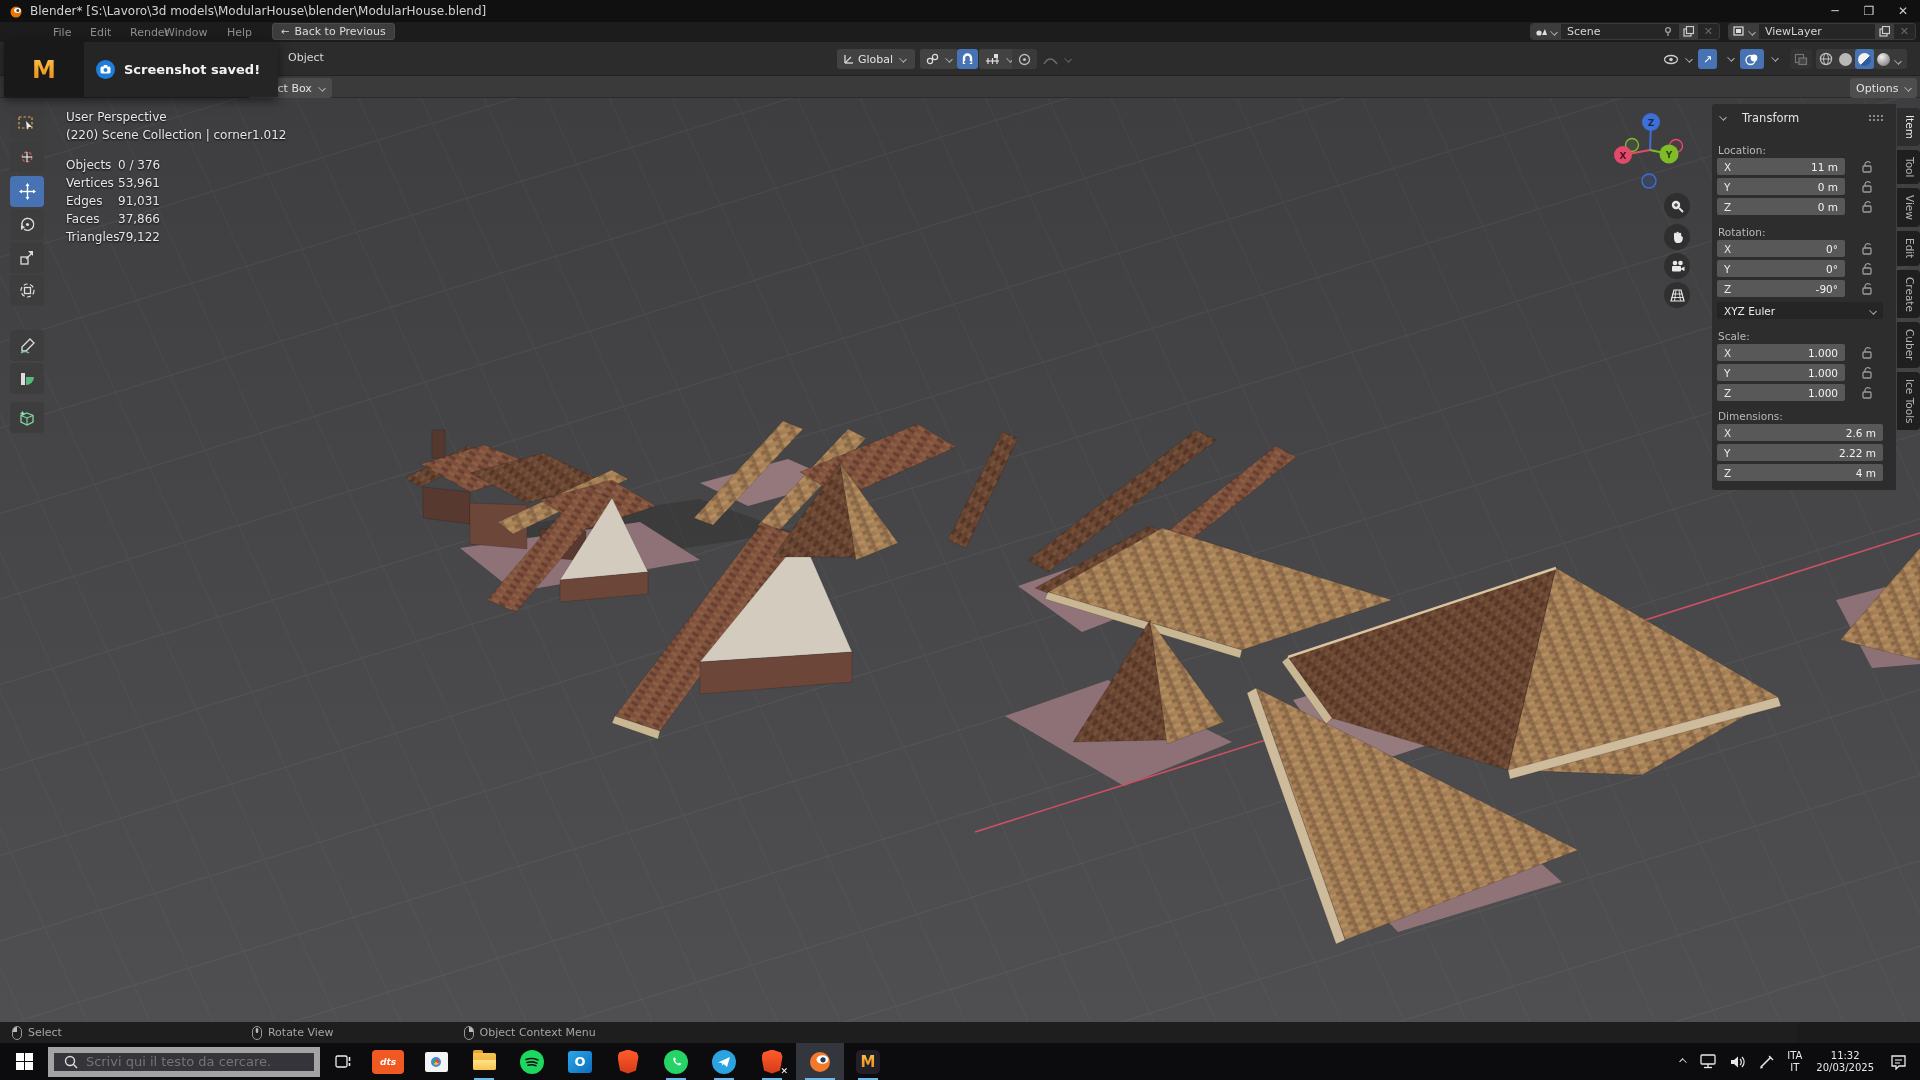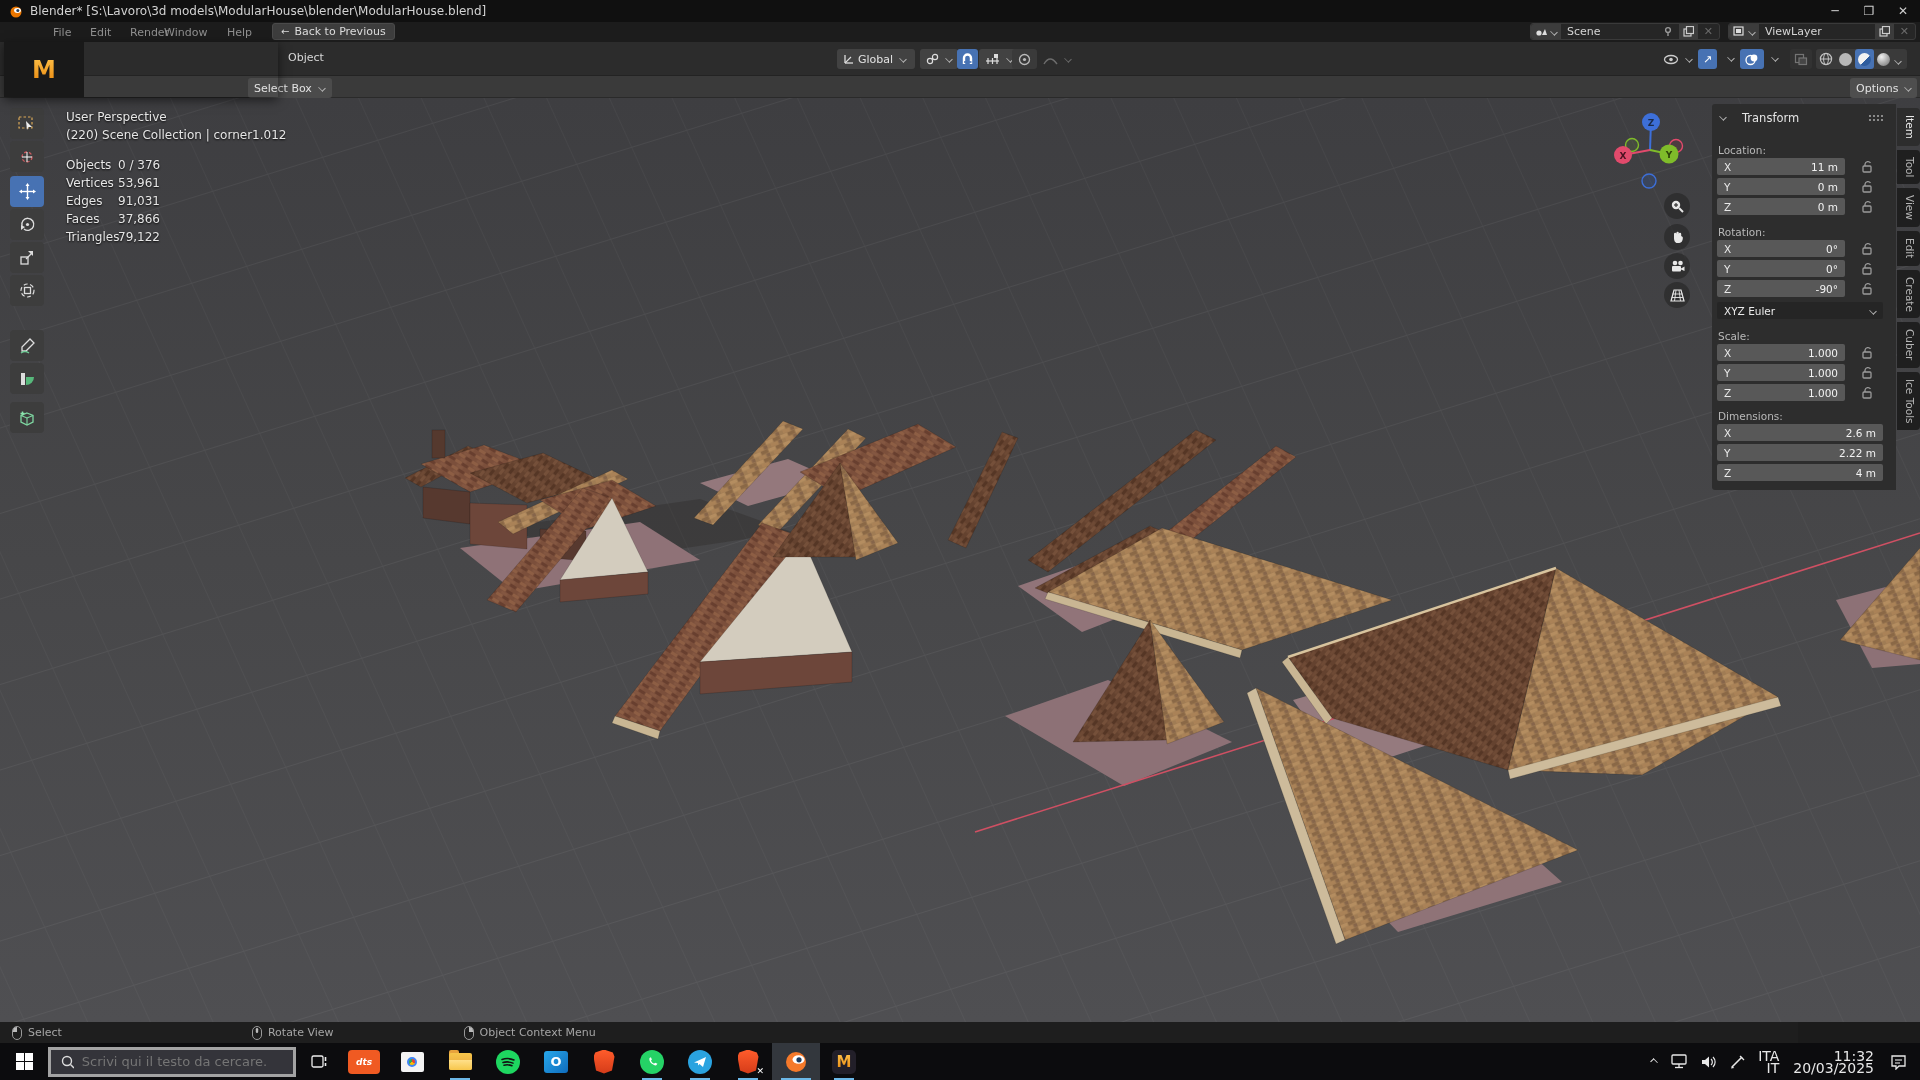--- a/index.html
+++ b/index.html
@@ -58,21 +58,21 @@
   .vtab.active { background:#2d2d2d; color:#ededed; }
   
   #statusbar { left:0; top:1022px; width:1798px; height:21px; background:#1e1e1e; display:flex; align-items:center; }
   .hint { display:flex; align-items:center; gap:6px; color:#a5a5a5; font-size:11px; }
   
   #taskbar { left:0; top:1043px; width:1920px; height:37px; background:#0c0c0e; display:flex; align-items:center; }
   .tbslot { width:48px; height:37px; display:flex; align-items:center; justify-content:center; position:relative; }
   .tbslot.active { background:#33373d; }
   .ul { position:absolute; bottom:0; left:14px; width:20px; height:2.5px; background:#6cb8e8; }
   .ico24 { width:24px; height:24px; border-radius:50%; display:flex; align-items:center; justify-content:center; }
-  .tray { color:#e8e8e8; font-size:14px; text-align:right; line-height:12px; }
+  .tray { color:#e8e8e8; font-size:10px; text-align:center; line-height:12px; }
   .navbtn { position:absolute; width:26px; height:26px; border-radius:50%; background:rgba(38,38,38,.65);
             display:flex; align-items:center; justify-content:center; }
 </style>
 </head>
 <body>
 
 <div id="root">
 
   <svg class="abs" style="left:0;top:98px;" width="1920" height="924" viewBox="0 98 1920 924">
     <defs>
@@ -338,20 +338,30 @@
     <div class="hbtn abs" style="left:1850px;top:2px;background:#4e4e4e">
       <span>Options</span>
         <span class="chv"></span>
     </div>
   </div>
 
   <div id="toast" class="abs">
     <div class="appbox">
       <span class="mlogo">M</span>
     </div>
+    <div class="body">
+      <span class="camcircle">
+        <svg width="11" height="9">
+            <rect x="0.5" y="1.5" width="10" height="7" rx="1.5" fill="#fff"></rect>
+            <circle cx="5.5" cy="5" r="2" fill="#1d7edb"></circle>
+            <rect x="3.5" y="0" width="4" height="2" rx="1" fill="#fff"></rect>
+          </svg>
+      </span>
+      <span style="color:#f2f2f2;font-size:13px;font-weight:bold">Screenshot saved!</span>
+    </div>
   </div>
 
   <div>
     <div class="tool" style="top:108px">
       <svg width="18" height="15">
           <rect x="1" y="1" width="13" height="11" fill="none" stroke="#d9a858" stroke-width="1.2" stroke-dasharray="2.5 2"></rect>
           <polygon points="8,5 14,11 10.5,11 9,14" fill="#eee"></polygon>
         </svg>
     </div>
     <div class="tool" style="top:141px">
@@ -622,21 +632,21 @@
 
   <div id="taskbar" class="abs">
     <div class="tbslot">
       <svg width="17" height="17">
           <rect x="0" y="0" width="8" height="8" fill="#fff"></rect>
           <rect x="9" y="0" width="8" height="8" fill="#fff"></rect>
           <rect x="0" y="9" width="8" height="8" fill="#fff"></rect>
           <rect x="9" y="9" width="8" height="8" fill="#fff"></rect>
         </svg>
     </div>
-    <div style="width:248px;height:30px;background:#34343a;border:3px solid #a3a3a3;display:flex;align-items:center;gap:8px;padding:0 10px">
+    <div style="width:272px;height:30px;background:#34343a;border:6px solid #a3a3a3;display:flex;align-items:center;gap:8px;padding:0 10px">
       <svg width="14" height="14">
           <circle cx="6" cy="6" r="4.5" fill="none" stroke="#ddd" stroke-width="1.4"></circle>
           <line x1="9.5" y1="9.5" x2="13" y2="13" stroke="#ddd" stroke-width="1.4"></line>
         </svg>
       <input style="background: transparent; border: none; outline: none; color: rgb(216, 216, 216); font-size: 13px; width: 220px; font-family: inherit;" placeholder="Scrivi qui il testo da cercare.">
     </div>
     <div class="tbslot" style="width:44px">
       <svg width="17" height="15">
           <rect x="2" y="2" width="11" height="11" rx="1.5" fill="none" stroke="#eee" stroke-width="1.3"></rect>
           <line x1="15.5" y1="3" x2="15.5" y2="7" stroke="#eee" stroke-width="1.6"></line>

